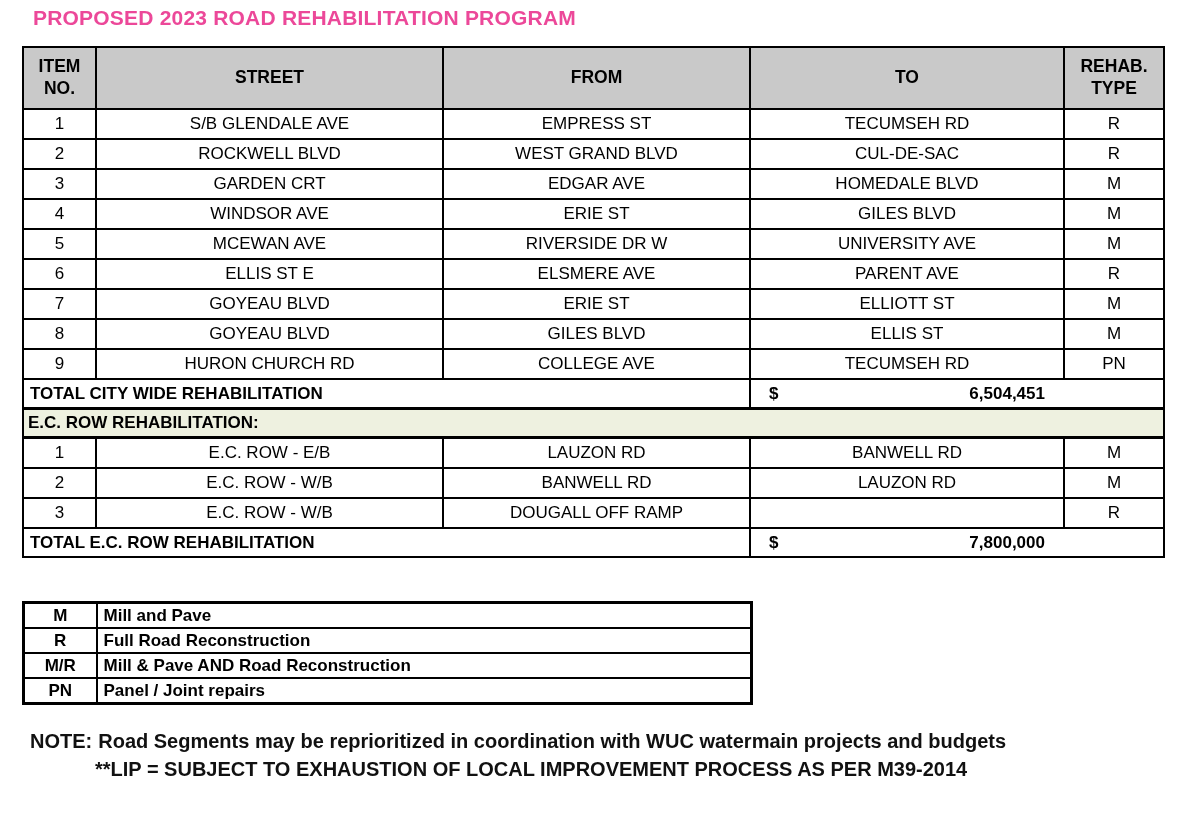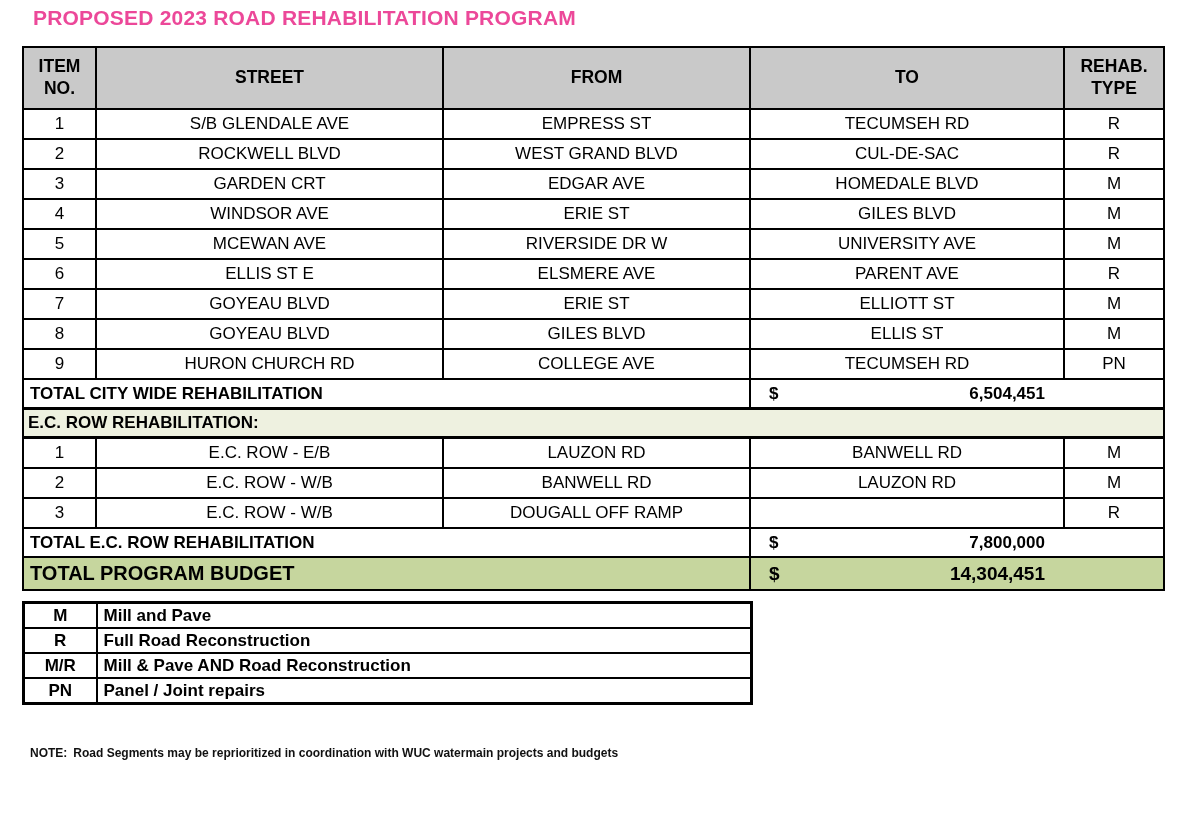--- a/index.html
+++ b/index.html
@@ -106,22 +106,22 @@
     white-space: nowrap;
     overflow: hidden;
   }
   td.legend-code { text-align: center; }
   td.legend-desc { text-align: left; margin-left: 6px; }
 
   
   .notes {
     position: absolute;
     left: 30px;
-    top: 746px;
-    font-size: 12px;
+    top: 730px;
+    font-size: 20px;
     font-weight: bold;
     color: #111;
   }
   .notes .line1 { margin-bottom: 5px; }
   .notes .line2 { margin-left: 65px; }
   .note-label { margin-right: 6px; }
 </style>
 </head>
 <body style="--header-bg: #c9c9c9; --section-bg: #eef1e0; --total-bg: #c6d69e;">
 
@@ -251,29 +251,20 @@
     <tbody>
       <tr class="total-row">
         <td class="total-label" colspan="3">TOTAL E.C. ROW REHABILITATION</td>
         <td class="money-cell" colspan="2">
           <div class="money-wrap">
             <span>$</span>
             <span>7,800,000</span>
           </div>
         </td>
       </tr>
-      <tr class="grand-total-row">
-        <td class="total-label" colspan="3">TOTAL PROGRAM BUDGET</td>
-        <td class="money-cell" colspan="2">
-          <div class="money-wrap">
-            <span>$</span>
-            <span>14,304,451</span>
-          </div>
-        </td>
-      </tr>
     </tbody>
   </table>
 
   <table class="legend">
     <colgroup>
       <col style="width:73px">
       <col style="width:655px">
     </colgroup>
     <tbody id="legend-tbody">
         <tr>
@@ -292,15 +283,16 @@
           <td class="legend-code">PN</td>
           <td class="legend-desc">Panel / Joint repairs</td>
         </tr>
       </tbody>
   </table>
 
   <div class="notes">
     <div class="line1">
       <span class="note-label">NOTE:</span><span>Road Segments may be reprioritized in coordination with WUC watermain projects and budgets</span>
     </div>
+    <div class="line2">**LIP = SUBJECT TO EXHAUSTION OF LOCAL IMPROVEMENT PROCESS AS PER M39-2014</div>
   </div>
 
 </div>
 
 </body></html>

